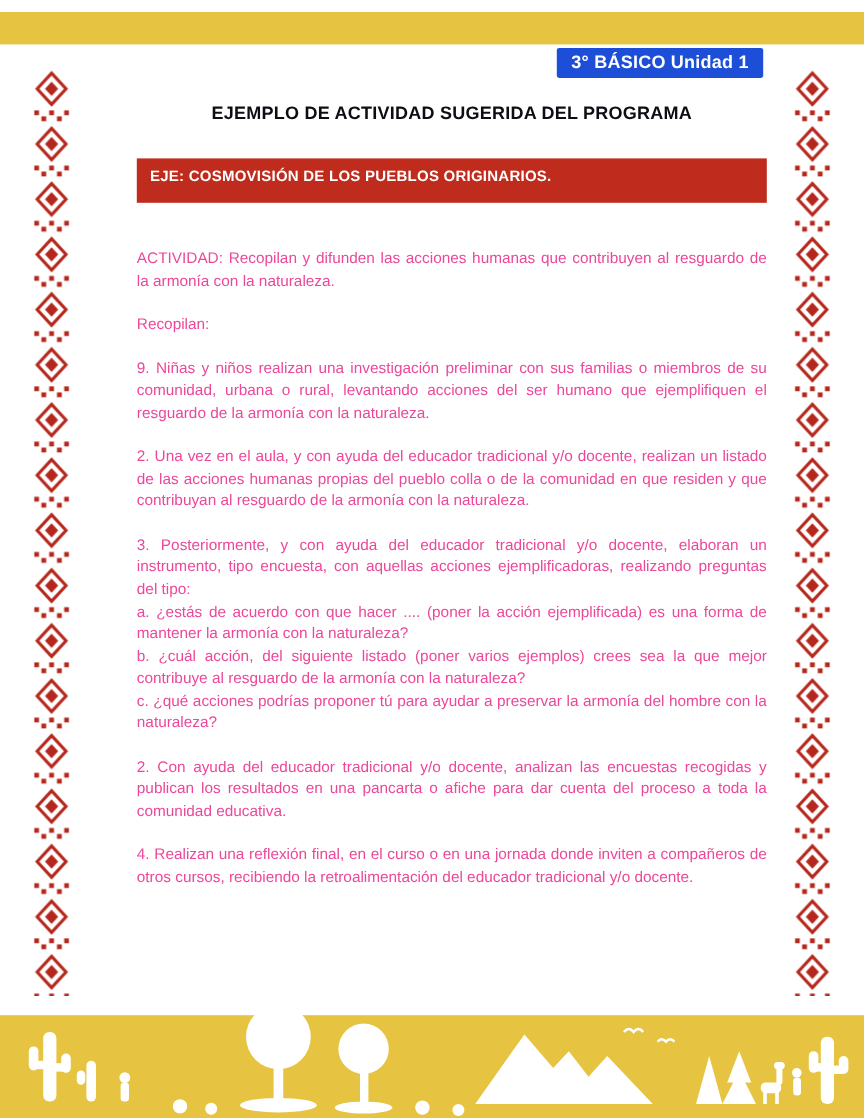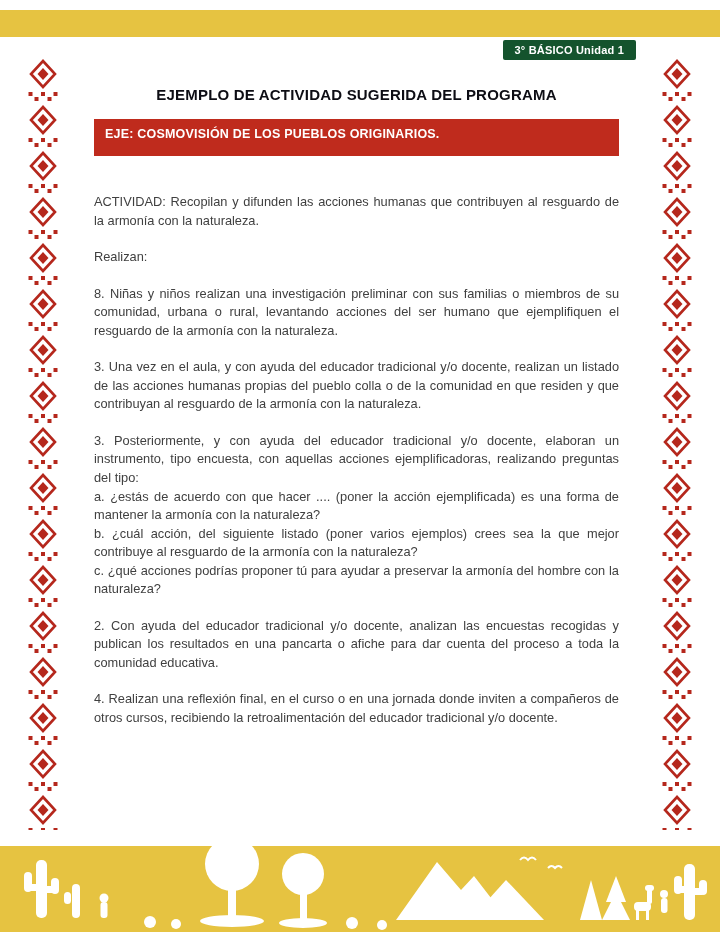--- a/index.html
+++ b/index.html
@@ -11,52 +11,52 @@
   }
   .page { position:absolute; inset:0; background:#ffffff; }
 
   
   .top-bar {
     position:absolute; top:10px; left:0; width:720px; height:27px;
     background:#e6c341;
   }
   .unit-badge {
     position:absolute; top:40px; right:84px;
-    background:#14532d; color:#ffffff;
-    font-size:11px; font-weight:bold;
+    background:#1d4ed8; color:#ffffff;
+    font-size:15px; font-weight:bold;
     padding:4px 12px; letter-spacing:.2px;
     border-radius:2px;
   }
 
   
   .side-border {
     position:absolute; top:58px; bottom:102px; width:30px;
   }
   .side-border.left  { left:28px; }
   .side-border.right { right:28px; }
   .side-border svg { display:block; width:30px; height:100%; }
 
   
   .content {
-    position:absolute; left:94px; width:525px; top:86px;
+    position:absolute; left:114px; width:525px; top:86px;
     color:#000;
   }
   .doc-title {
     text-align:center; font-size:15px; font-weight:bold; color:#0d0d14;
     letter-spacing:.2px;
   }
   .eje-banner {
-    margin-top:16px; background:#bf2b1d; color:#ffffff;
+    margin-top:29px; background:#bf2b1d; color:#ffffff;
     font-size:12.5px; font-weight:bold;
     height:37px; padding:8px 11px 0 11px;
     letter-spacing:.2px;
   }
   .para {
     font-size:12.8px; line-height:1.45; text-align:justify;
-    white-space:pre-line; margin-top:18px; color:#404040;
+    white-space:pre-line; margin-top:18px; color:#ec4899;
   }
   .para.first { margin-top:37px; }
 
   
   .footer {
     position:absolute; left:0; bottom:0; width:720px; height:96px;
   }
   .footer svg { display:block; width:720px; height:96px; }
 </style>
 </head>
@@ -105,24 +105,24 @@
   </div>
 
   <div class="content">
 
     <div class="doc-title">EJEMPLO DE ACTIVIDAD SUGERIDA DEL PROGRAMA</div>
 
     <div class="eje-banner">EJE: COSMOVISIÓN DE LOS PUEBLOS ORIGINARIOS.</div>
 
     <p class="para first">ACTIVIDAD: Recopilan y difunden las acciones humanas que contribuyen al resguardo de la armonía con la naturaleza.</p>
 
-    <p class="para">Realizan:</p>
+    <p class="para">Recopilan:</p>
 
-    <p class="para">8. Niñas y niños realizan una investigación preliminar con sus familias o miembros de su comunidad, urbana o rural, levantando acciones del ser humano que ejemplifiquen el resguardo de la armonía con la naturaleza.</p>
-    <p class="para">3. Una vez en el aula, y con ayuda del educador tradicional y/o docente, realizan un listado de las acciones humanas propias del pueblo colla o de la comunidad en que residen y que contribuyan al resguardo de la armonía con la naturaleza.</p>
+    <p class="para">9. Niñas y niños realizan una investigación preliminar con sus familias o miembros de su comunidad, urbana o rural, levantando acciones del ser humano que ejemplifiquen el resguardo de la armonía con la naturaleza.</p>
+    <p class="para">2. Una vez en el aula, y con ayuda del educador tradicional y/o docente, realizan un listado de las acciones humanas propias del pueblo colla o de la comunidad en que residen y que contribuyan al resguardo de la armonía con la naturaleza.</p>
     <p class="para">3. Posteriormente, y con ayuda del educador tradicional y/o docente, elaboran un instrumento, tipo encuesta, con aquellas acciones ejemplificadoras, realizando preguntas del tipo:
 a. ¿estás de acuerdo con que hacer .... (poner la acción ejemplificada) es una forma de mantener la armonía con la naturaleza?
 b. ¿cuál acción, del siguiente listado (poner varios ejemplos) crees sea la que mejor contribuye al resguardo de la armonía con la naturaleza?
 c. ¿qué acciones podrías proponer tú para ayudar a preservar la armonía del hombre con la naturaleza?</p>
     <p class="para">2. Con ayuda del educador tradicional y/o docente, analizan las encuestas recogidas y publican los resultados en una pancarta o afiche para dar cuenta del proceso a toda la comunidad educativa.</p>
     <p class="para">4. Realizan una reflexión final, en el curso o en una jornada donde inviten a compañeros de otros cursos, recibiendo la retroalimentación del educador tradicional y/o docente.</p>
   </div>
 
   <div class="footer">
     <svg viewBox="0 0 720 96">

